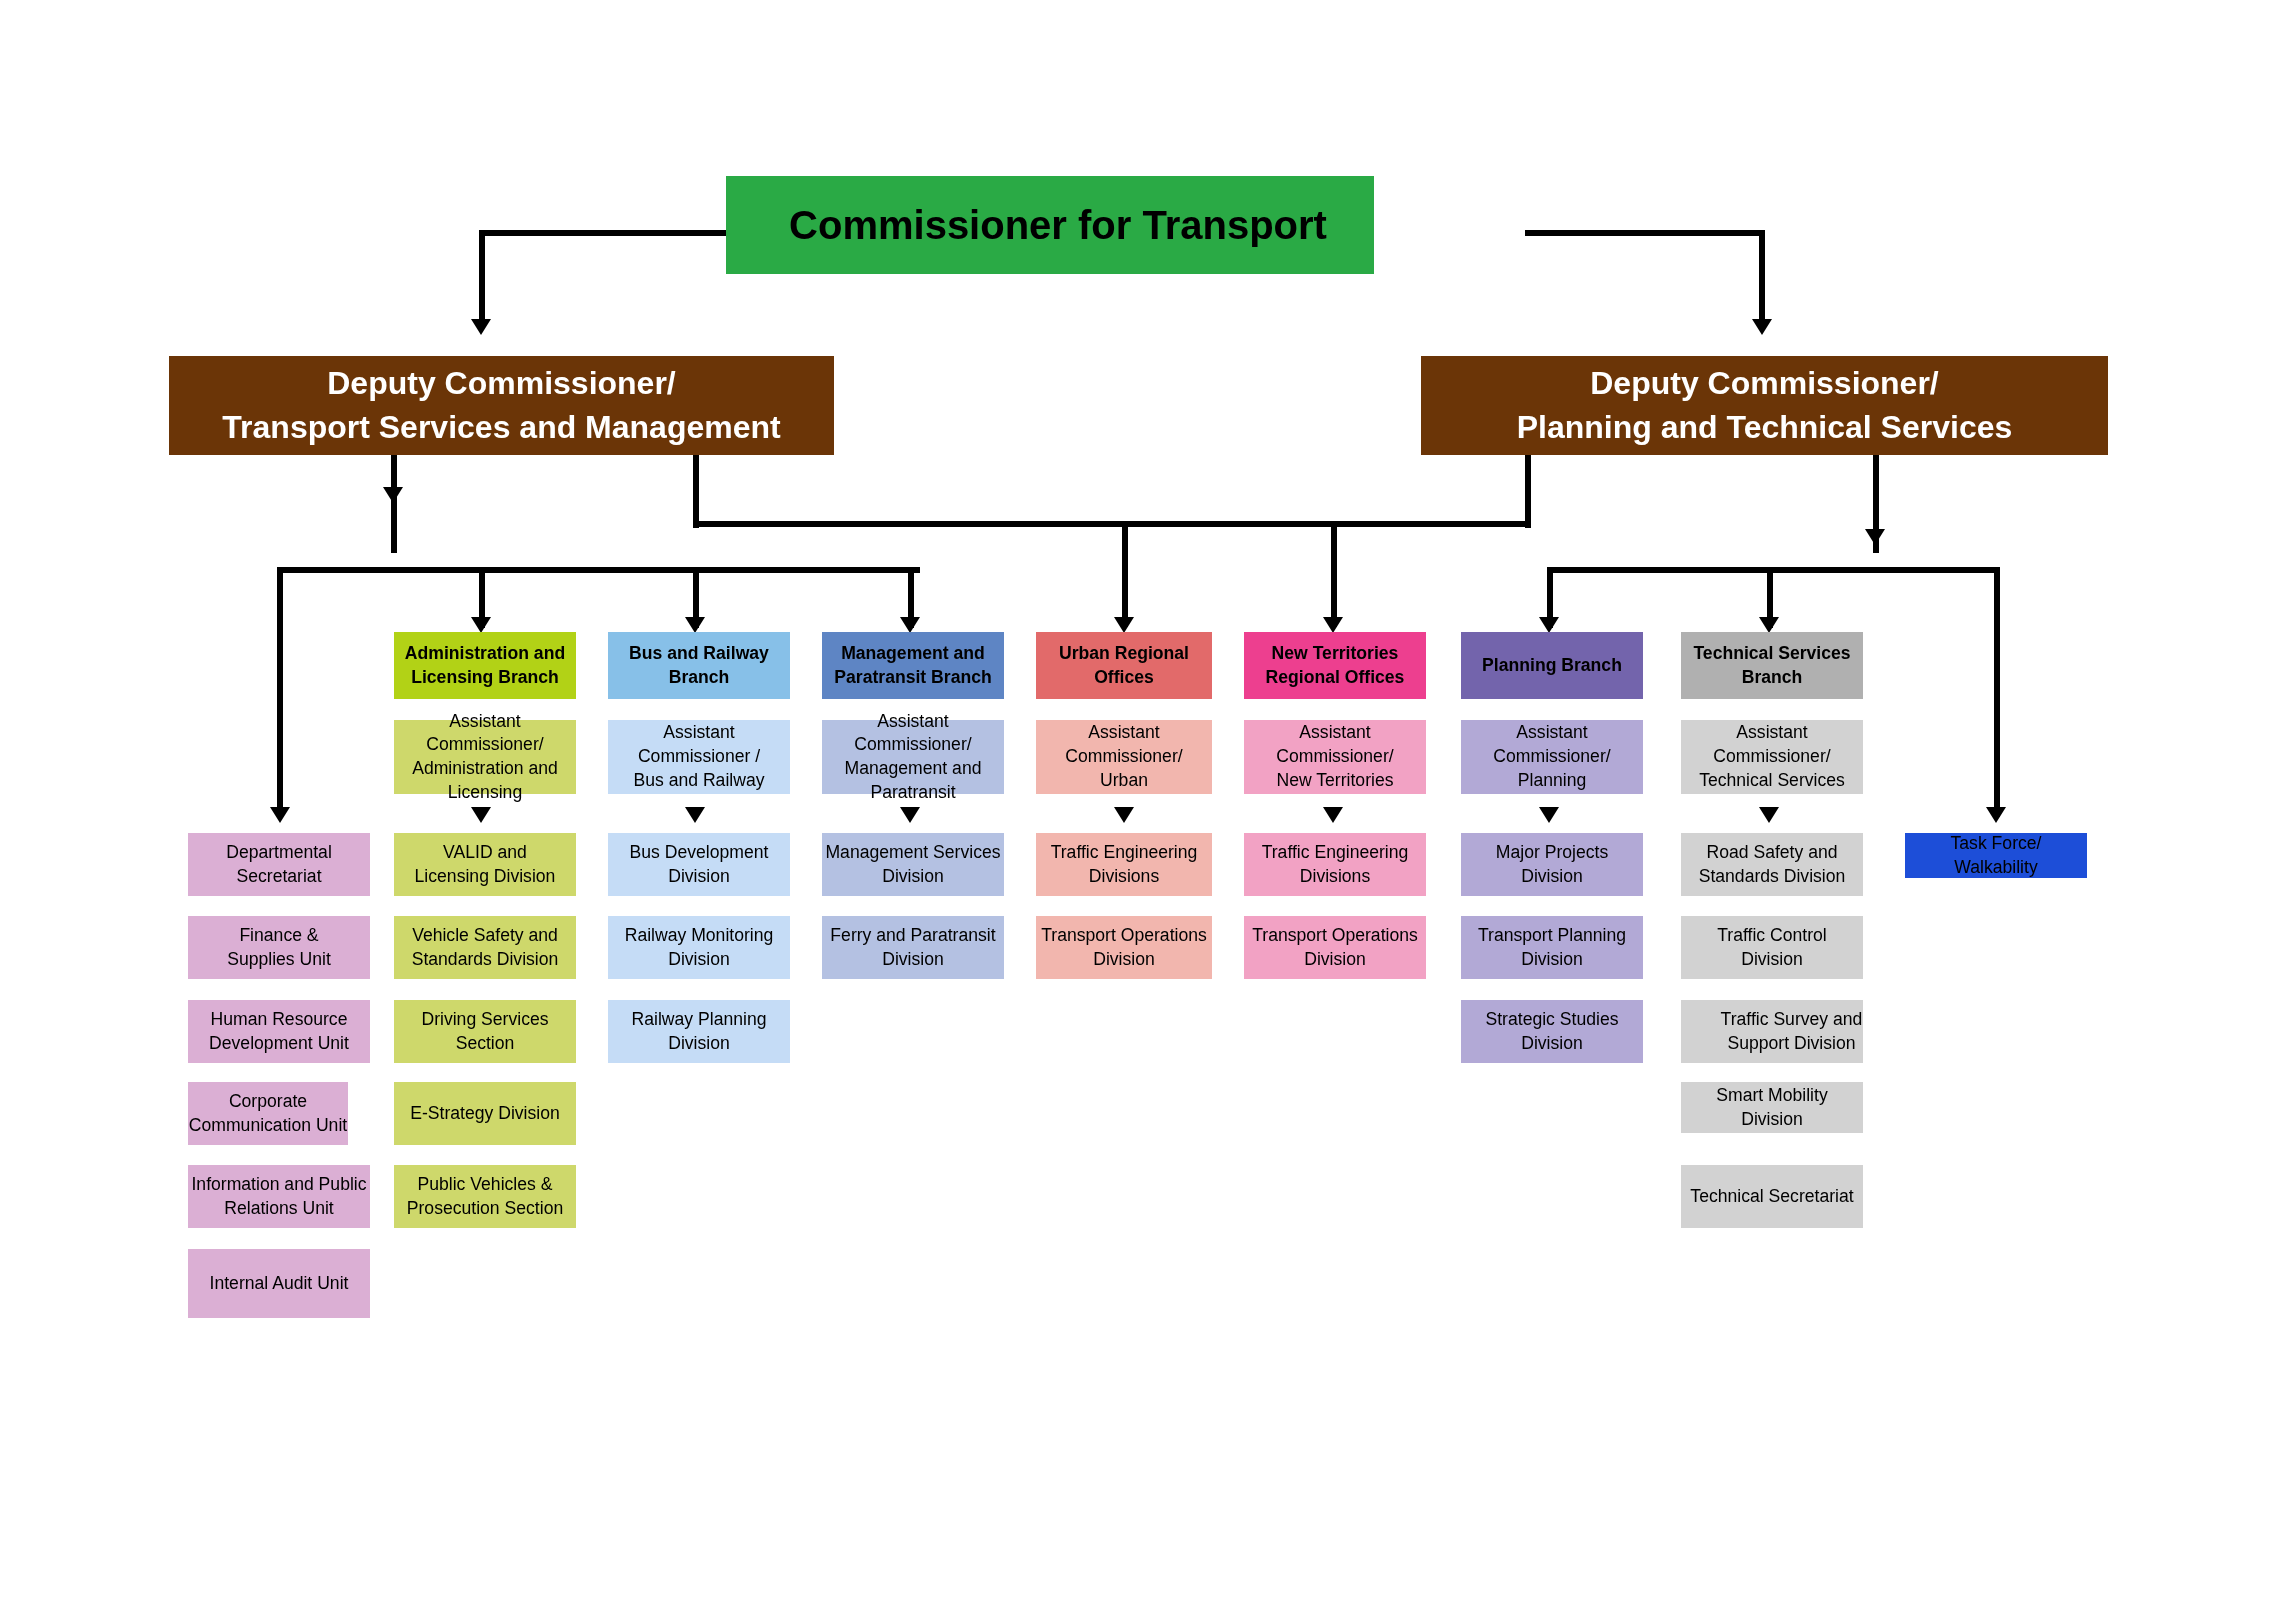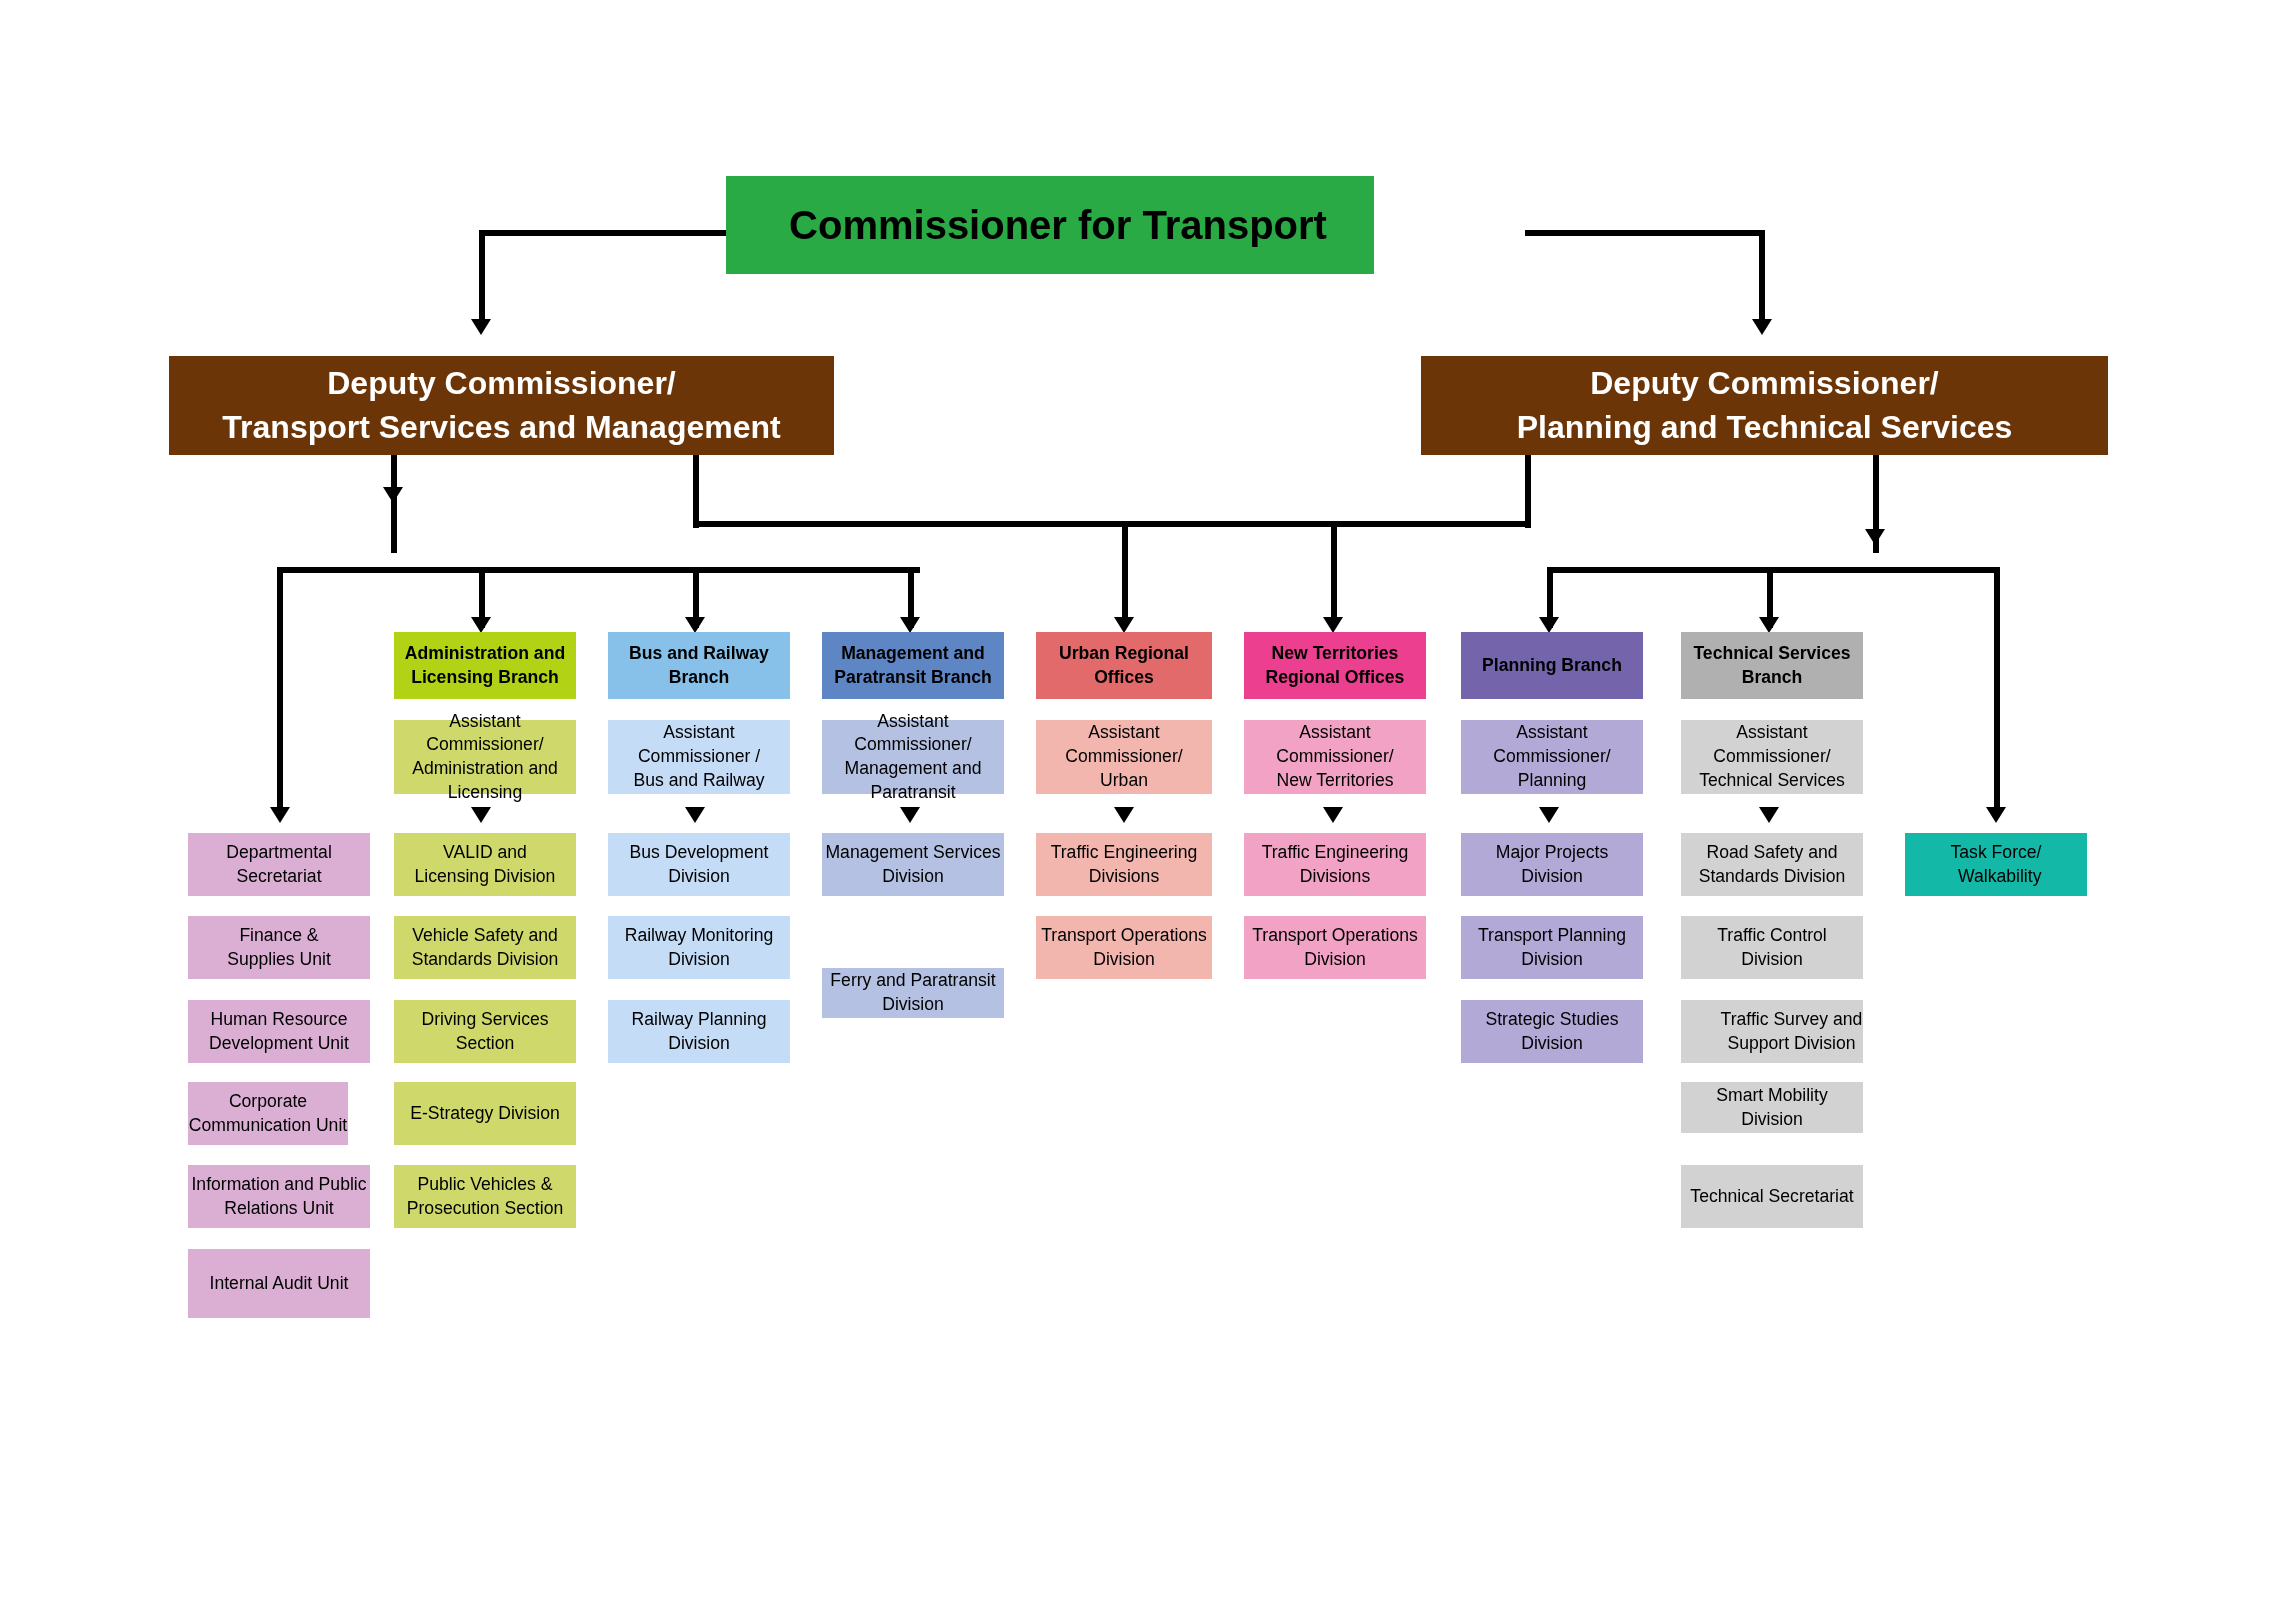--- a/index.html
+++ b/index.html
@@ -170,21 +170,21 @@
   <div class="node unit" style="left:608px; top:1000px; width:182px; height:63px; background:#c5dcf6;">Railway Planning
 Division</div>
 
   <div class="node branch" style="left:822px; top:632px; width:182px; height:67px; background:#5e85c4;">Management and
 Paratransit Branch</div>
   <div class="node assistant" style="left:822px; top:720px; width:182px; height:74px; background:#b4c1e2;">Assistant Commissioner/
 Management and
 Paratransit</div>
   <div class="node unit" style="left:822px; top:833px; width:182px; height:63px; background:#b4c1e2;">Management Services
 Division</div>
-  <div class="node unit" style="left:822px; top:968px; width:182px; height:50px; background:#b4c1e2;">Ferry and Paratransit
+  <div class="node unit" style="left:822px; top:916px; width:182px; height:63px; background:#b4c1e2;">Ferry and Paratransit
 Division</div>
 
   <div class="node branch" style="left:1036px; top:632px; width:176px; height:67px; background:#e26a6a;">Urban Regional
 Offices</div>
   <div class="node assistant" style="left:1036px; top:720px; width:176px; height:74px; background:#f2b6ae;">Assistant Commissioner/
 Urban</div>
   <div class="node unit" style="left:1036px; top:833px; width:176px; height:63px; background:#f2b6ae;">Traffic Engineering
 Divisions</div>
   <div class="node unit" style="left:1036px; top:916px; width:176px; height:63px; background:#f2b6ae;">Transport Operations
 Division</div>
@@ -215,17 +215,17 @@
   <div class="node unit" style="left:1681px; top:833px; width:182px; height:63px; background:#d2d2d2;">Road Safety and
 Standards Division</div>
   <div class="node unit" style="left:1681px; top:916px; width:182px; height:63px; background:#d2d2d2;">Traffic Control
 Division</div>
   <div class="node unit" style="left:1681px; top:1000px; width:182px; height:63px; background:#d2d2d2;padding-left:39px;">Traffic Survey and
 Support Division</div>
   <div class="node unit" style="left:1681px; top:1082px; width:182px; height:51px; background:#d2d2d2;">Smart Mobility
 Division</div>
   <div class="node unit" style="left:1681px; top:1165px; width:182px; height:63px; background:#d2d2d2;">Technical Secretariat</div>
 
-  <div class="node unit" style="left:1905px; top:833px; width:182px; height:63px; background:#14b8a6;text-align:right;">Task Force/
+  <div class="node unit" style="left:1905px; top:833px; width:182px; height:45px; background:#1d4ed8;">Task Force/
 Walkability</div>
 
 </div>
 
 
 </body></html>

